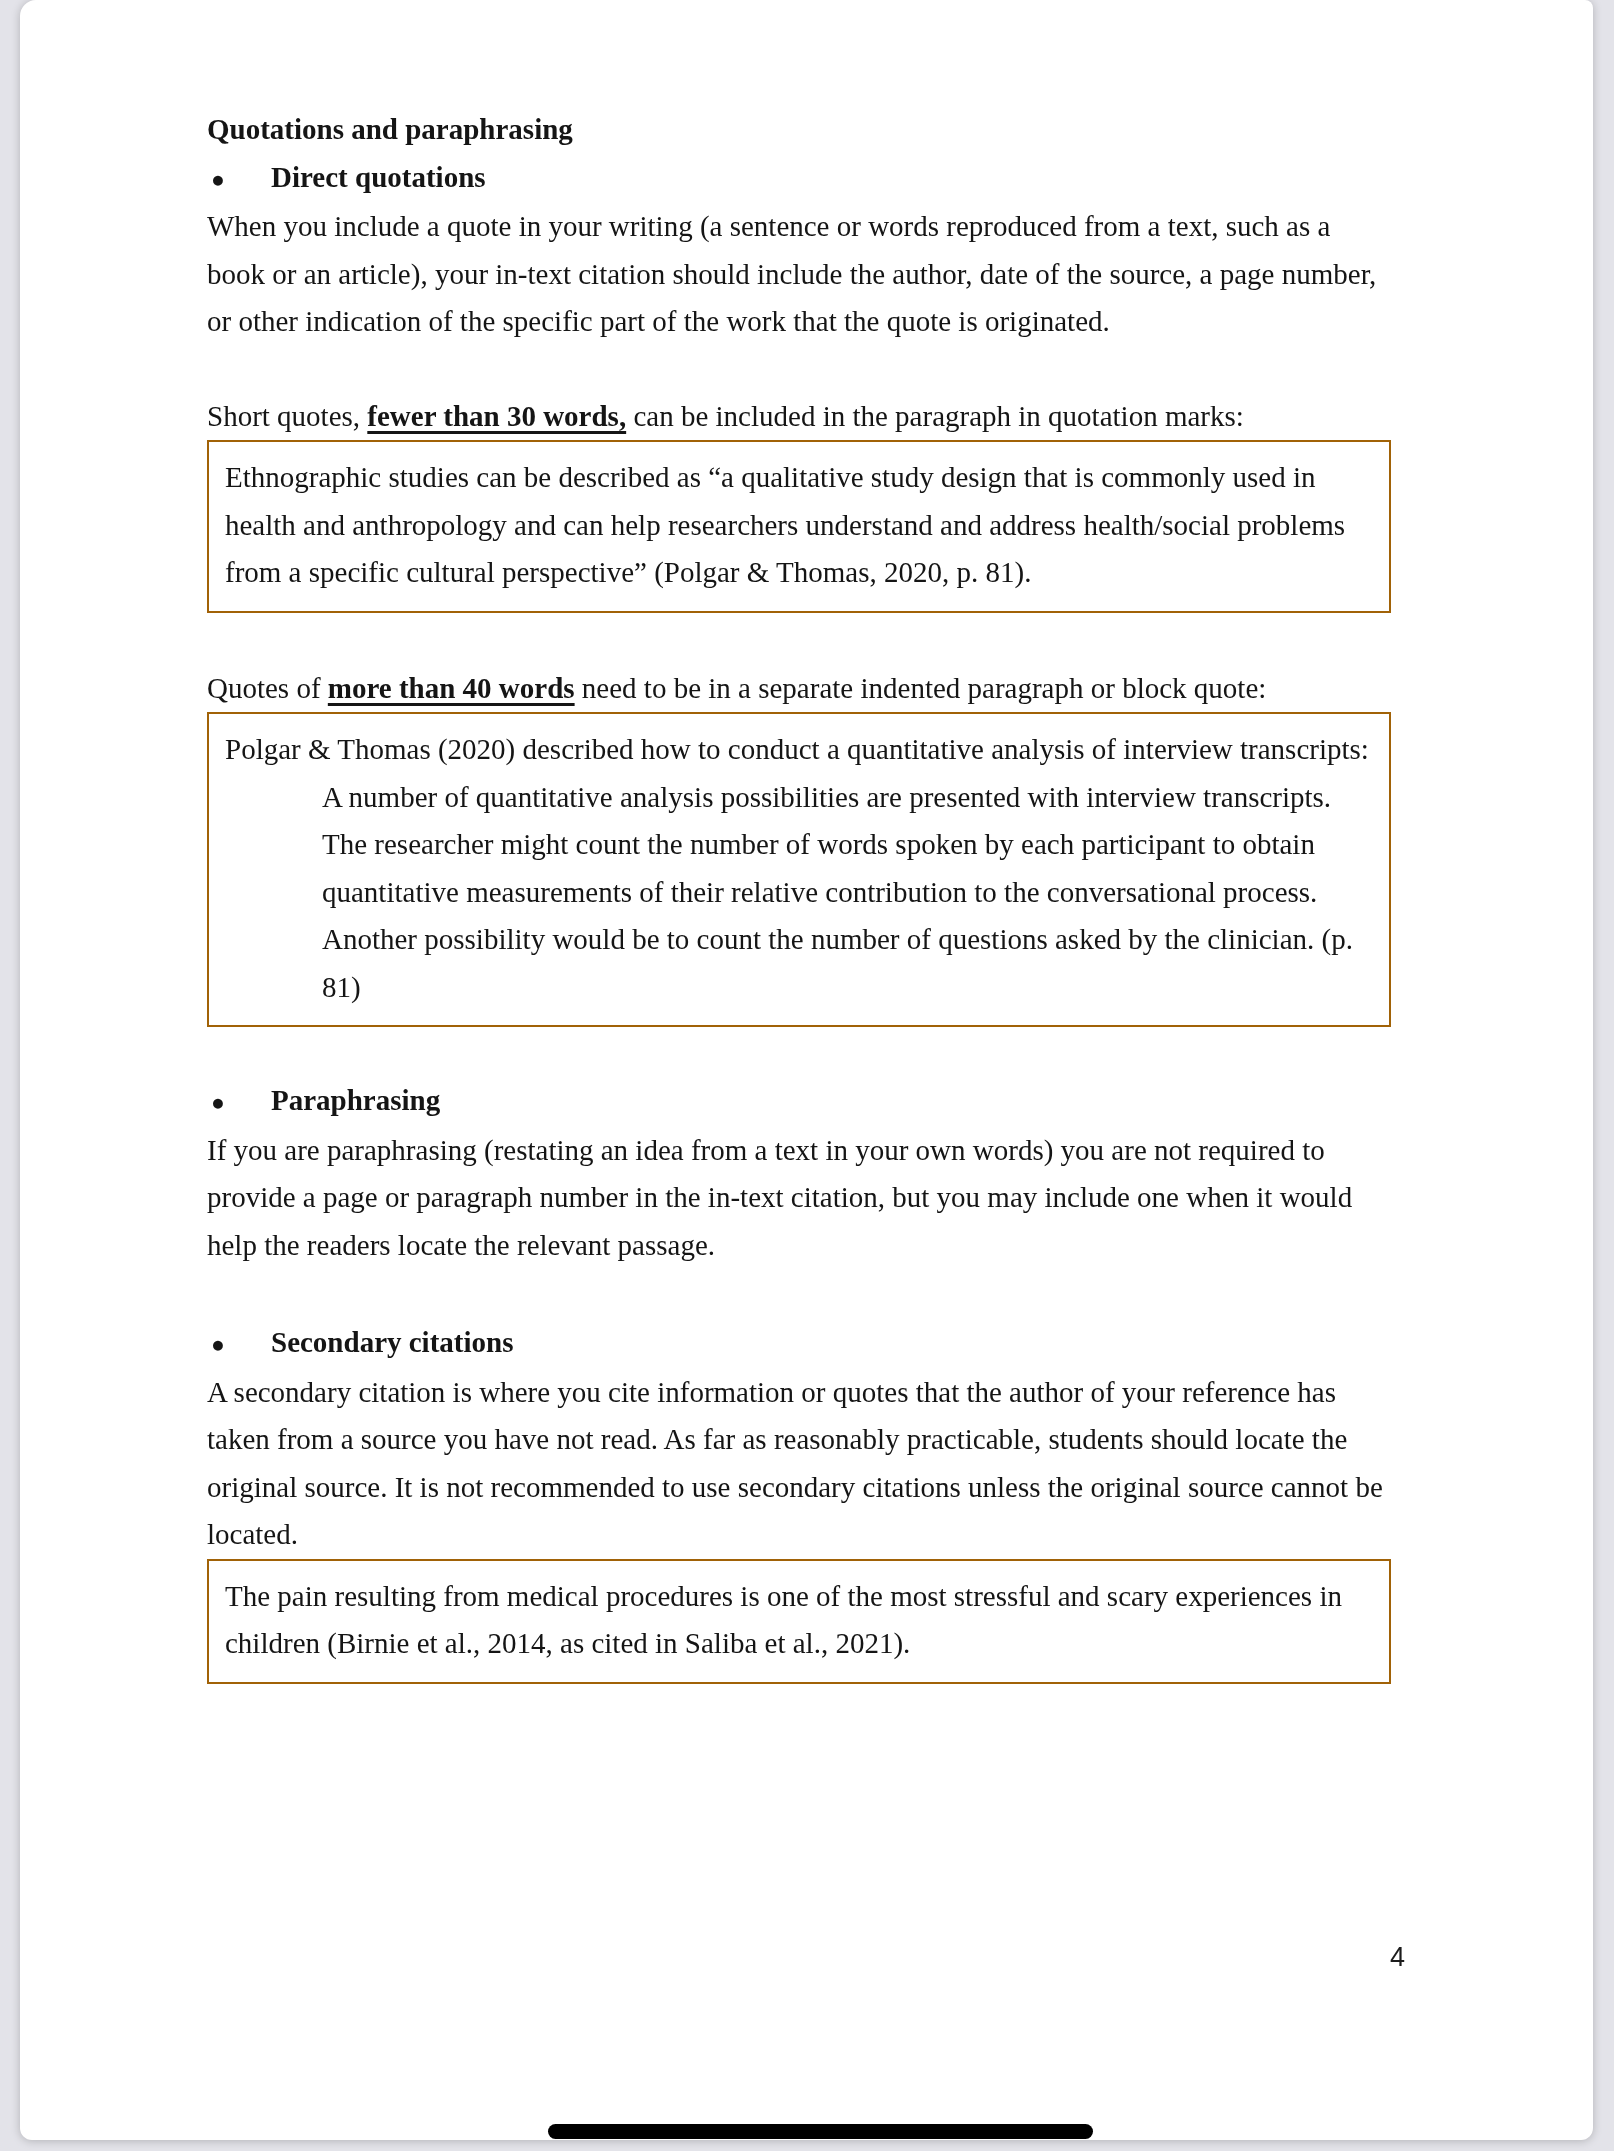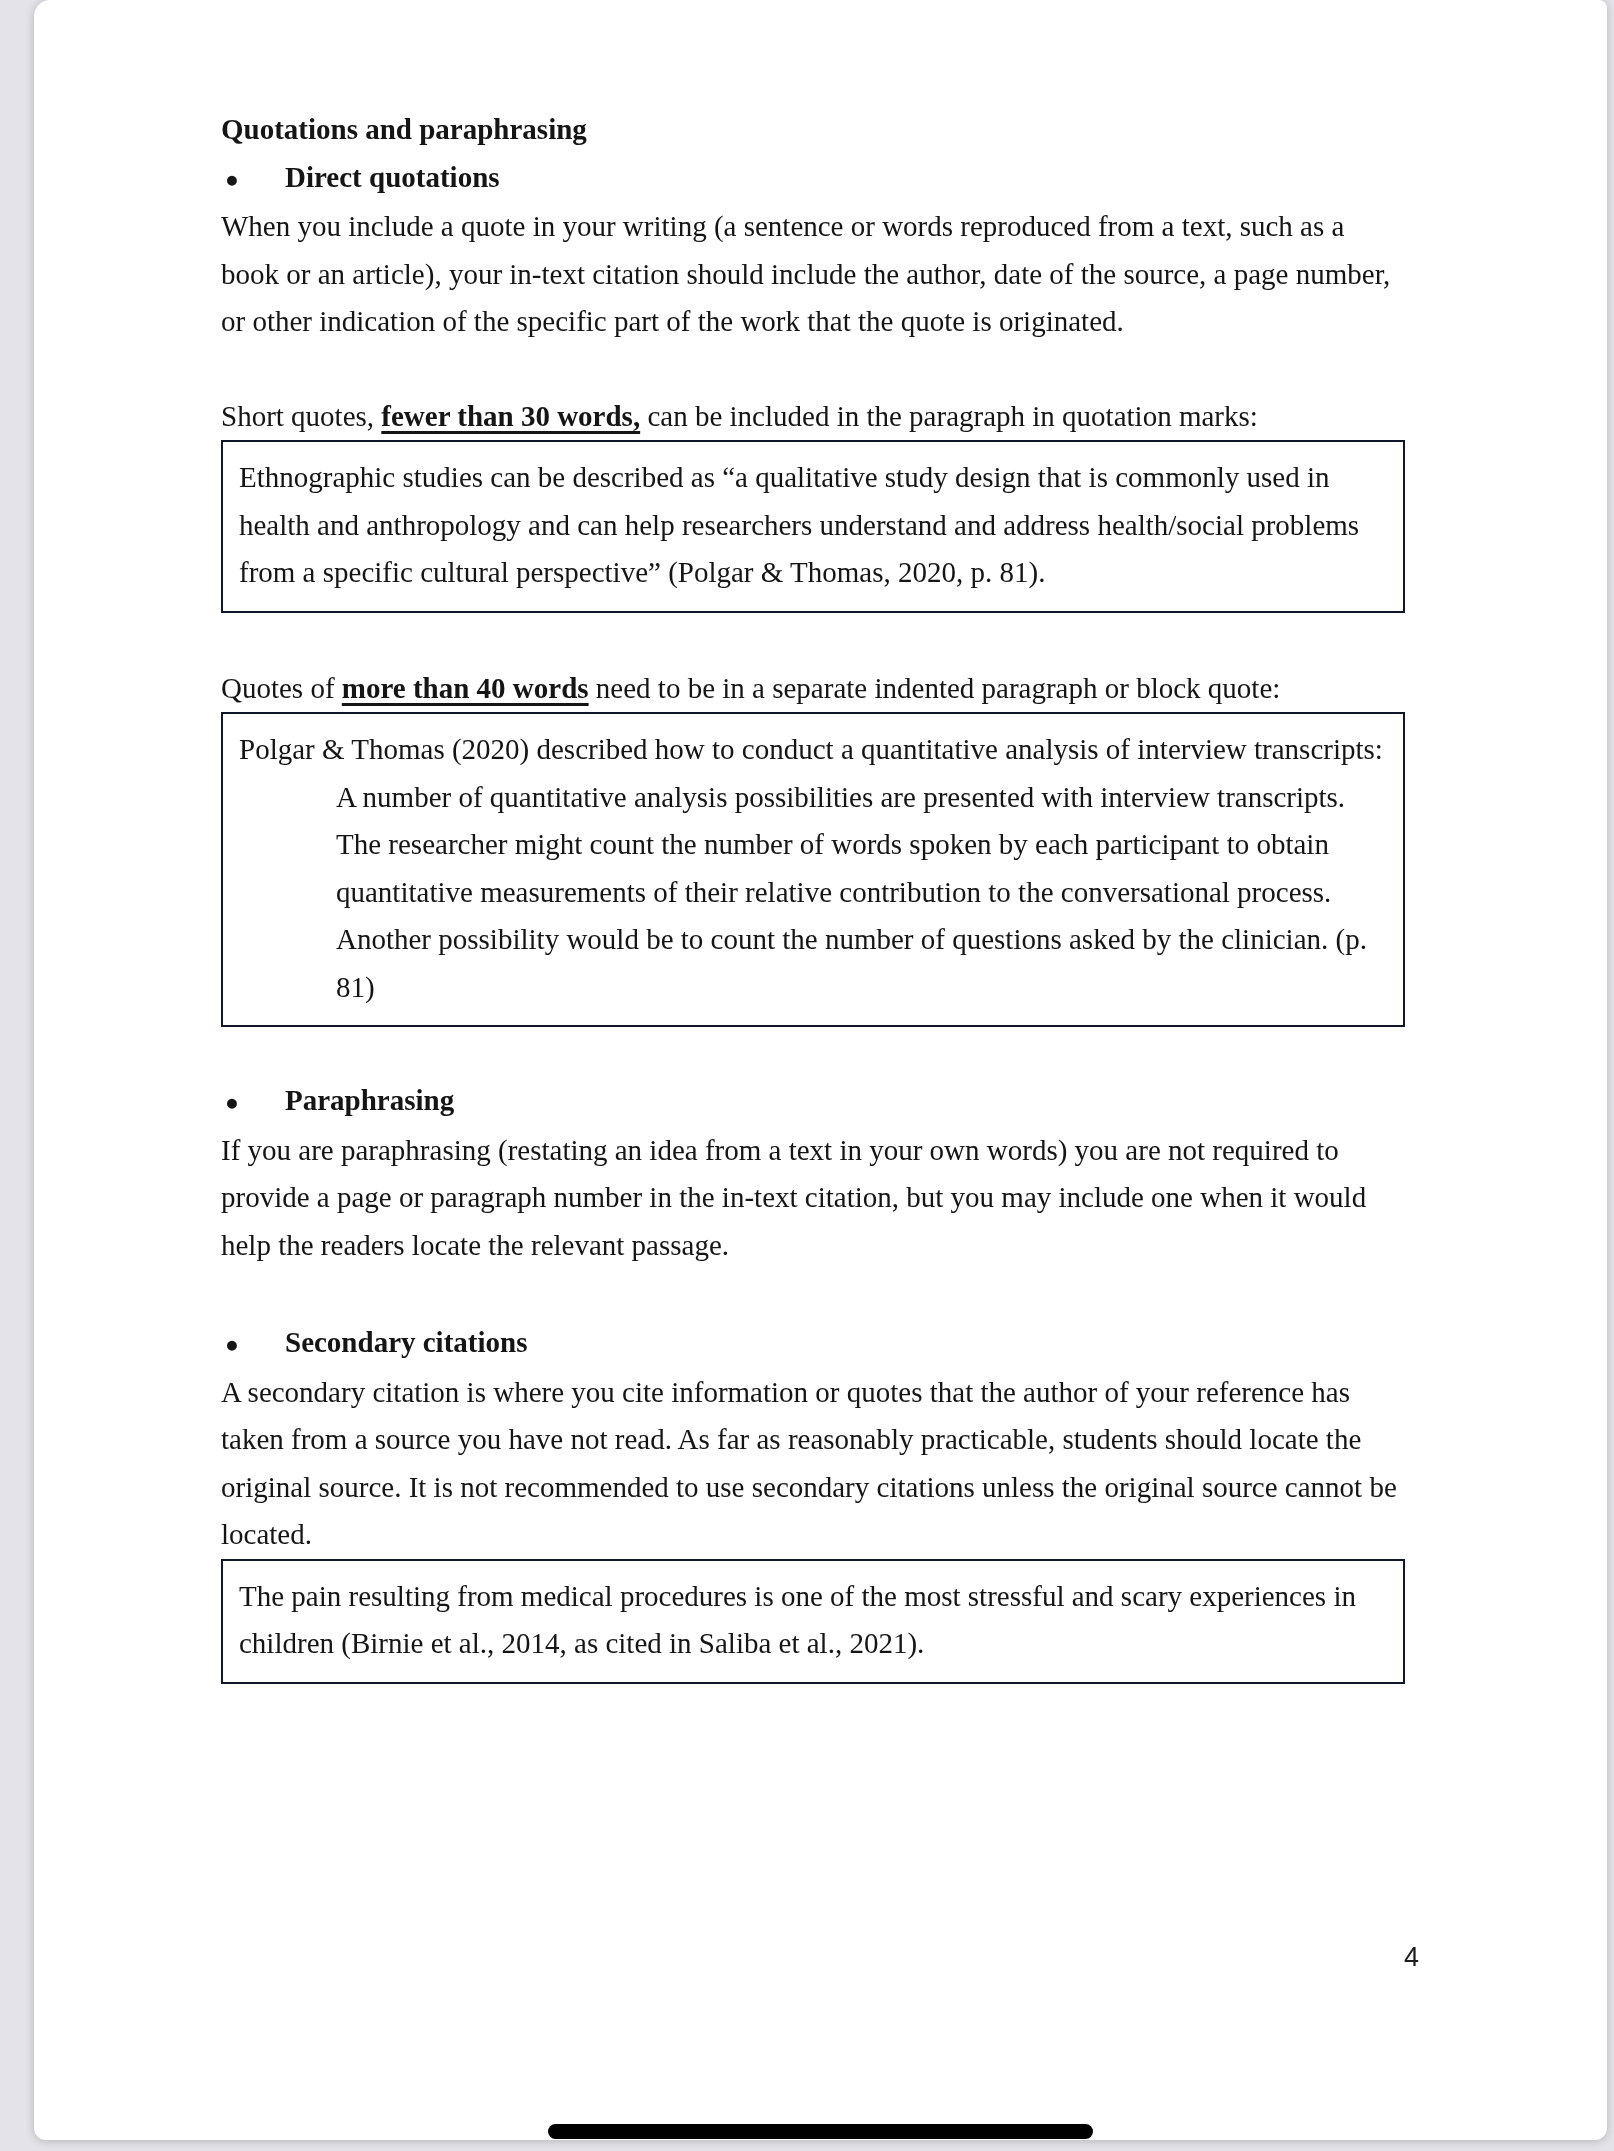--- a/index.html
+++ b/index.html
@@ -7,21 +7,21 @@
     position: relative;
     width: 1614px;
     height: 2151px;
     background: #e3e3e9;
     overflow: hidden;
     font-family: "Liberation Serif", serif;
     color: #151515;
   }
   .page {
     position: absolute;
-    left: 34px;
+    left: 20px;
     top: 0;
     width: 1573px;
     height: 2140px;
     background: #ffffff;
     border-radius: 16px 8px 12px 12px;
     box-shadow: 0 1px 10px rgba(0,0,0,0.22);
   }
   .content {
     position: absolute;
     left: 187px;
@@ -49,21 +49,21 @@
   .bullet-heading { font-weight: bold; }
   .em-u {
     font-weight: bold;
     text-decoration: underline;
     text-decoration-thickness: 3px;
     text-underline-offset: 5px;
   }
   .lead-short { margin-top: 47px !important; }
   .lead-long { margin-top: 52px !important; }
   .quote-box {
-    border: 2px solid #0f172a;
+    border: 2px solid #a16207;
     padding: 12px 16px 14px 16px;
     background: #ffffff;
   }
   .indented-quote { margin-left: 97px !important; }
   .row-paraphrasing { margin-top: 50px; }
   .row-secondary { margin-top: 50px; }
   .intext-label { margin-top: 46px !important; }
   .page-number {
     position: absolute;
     left: 1370px;

